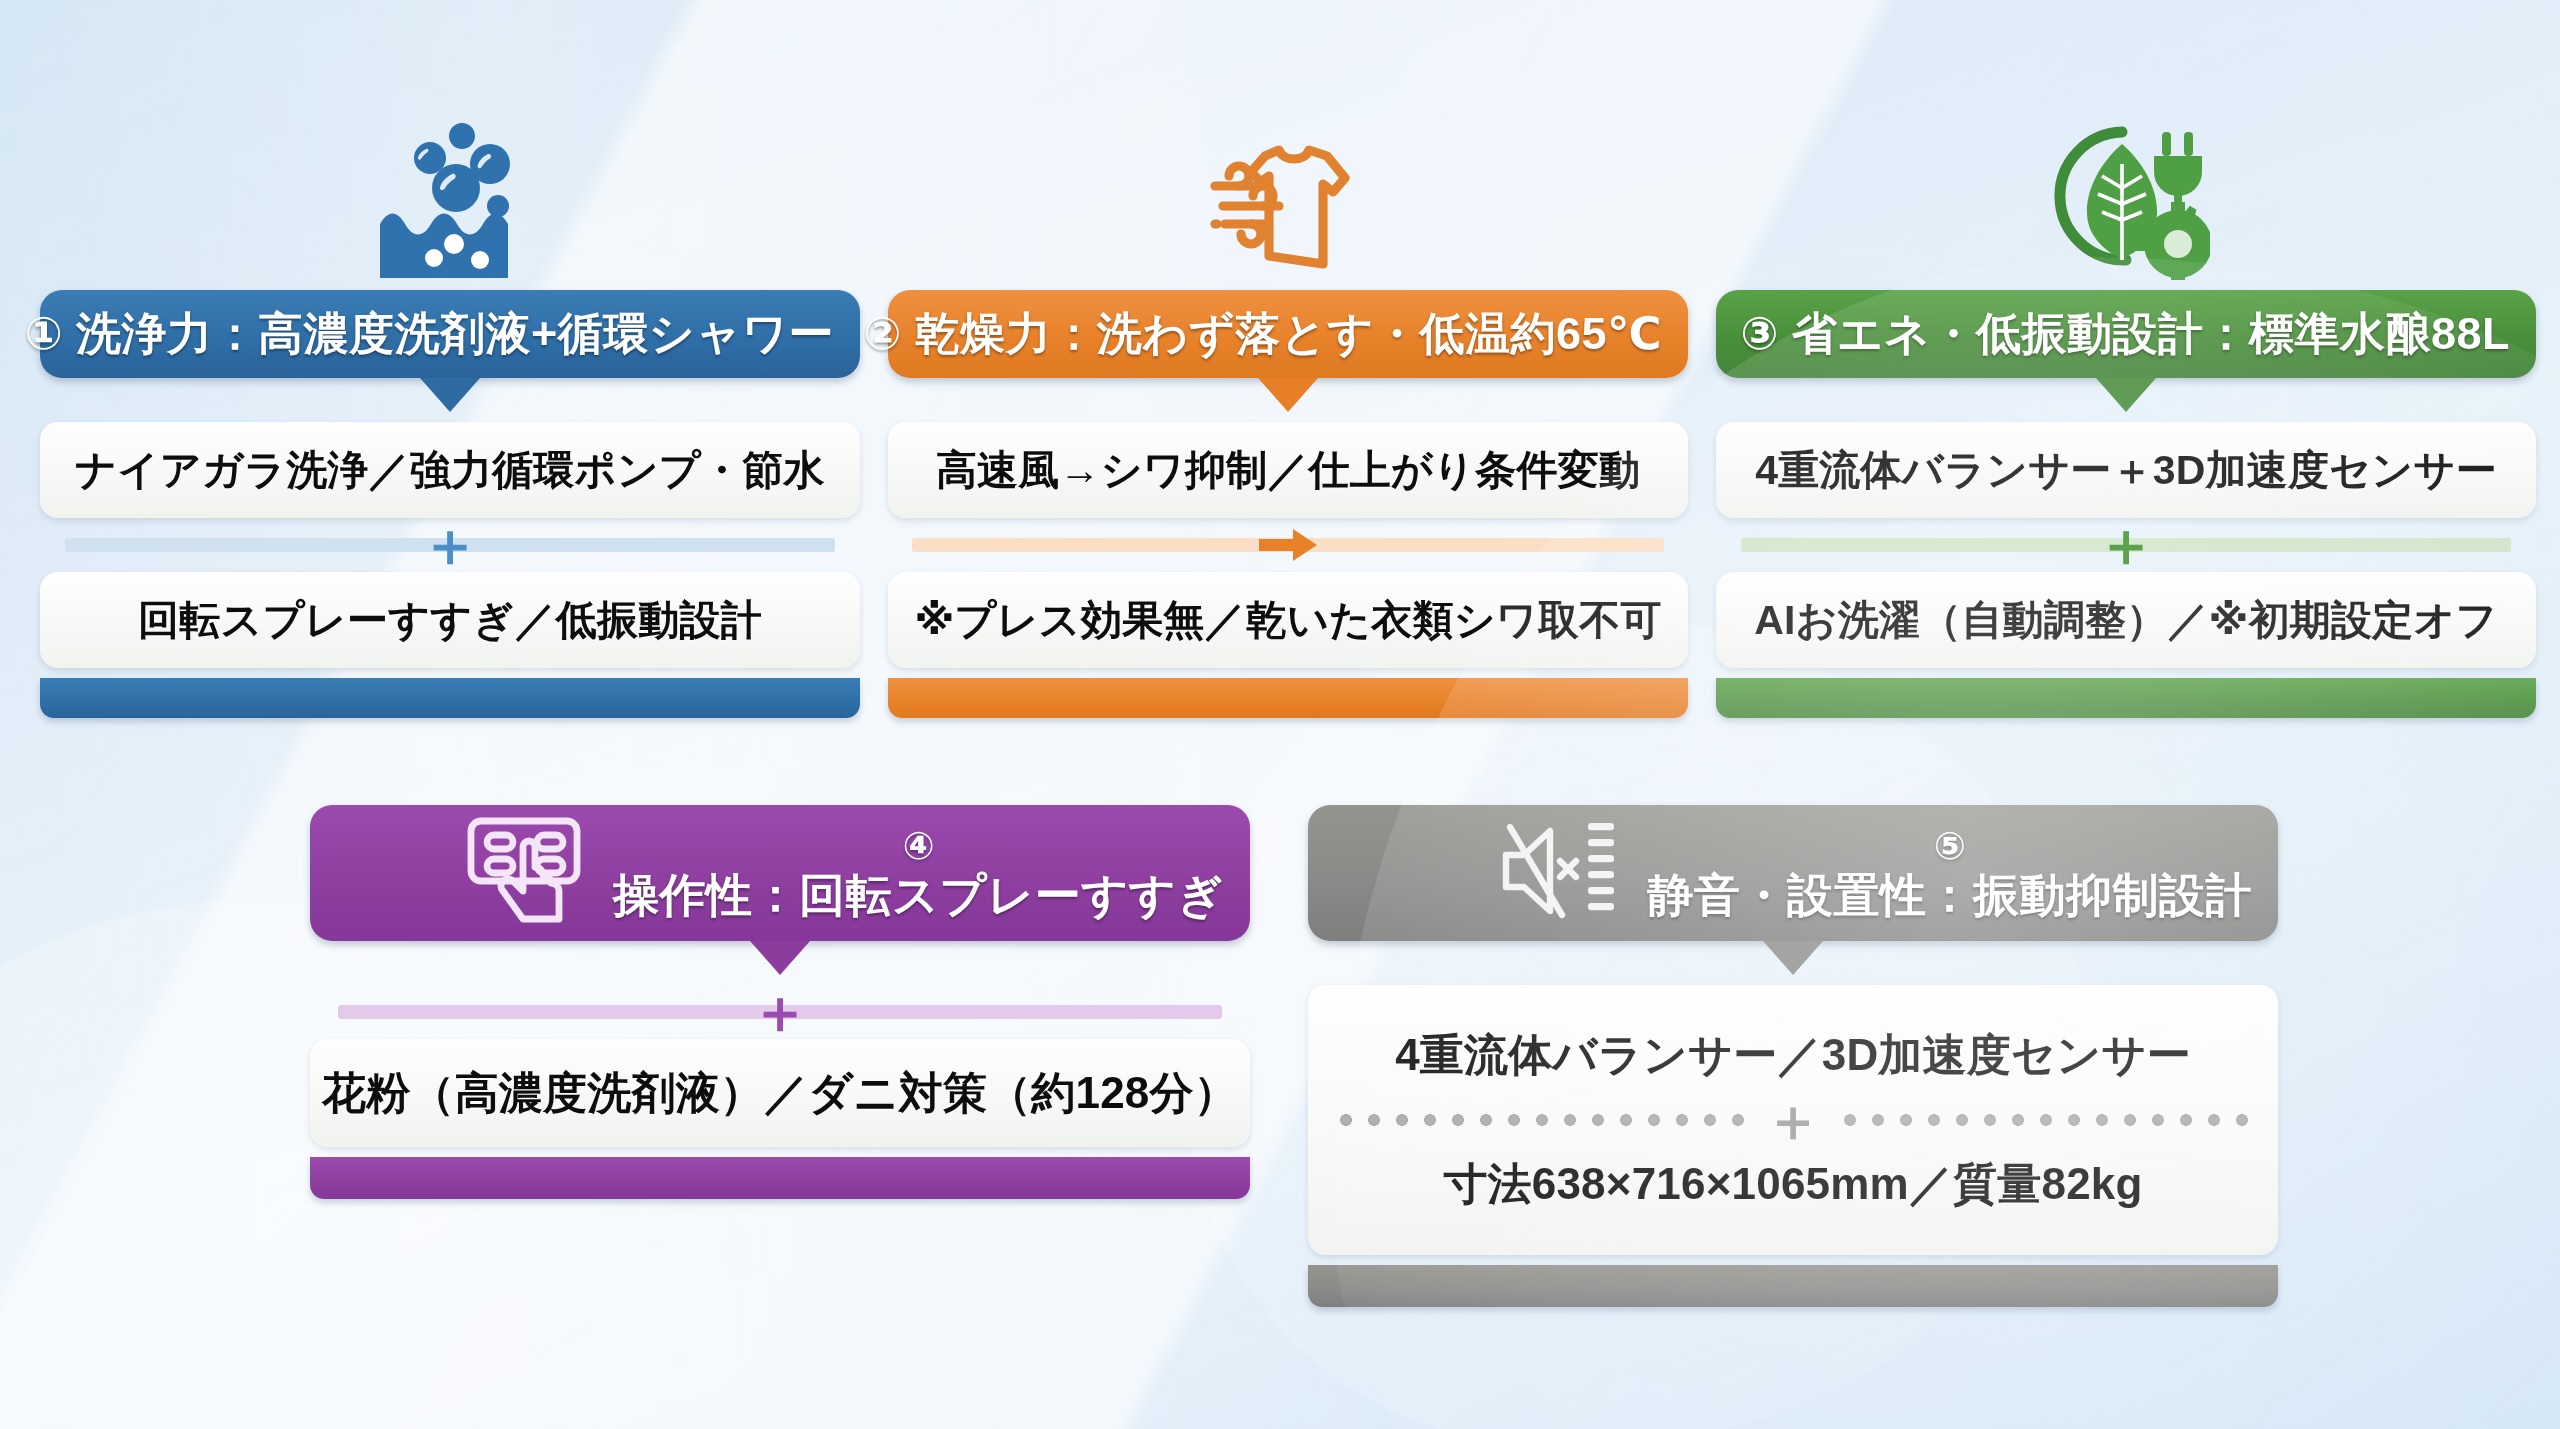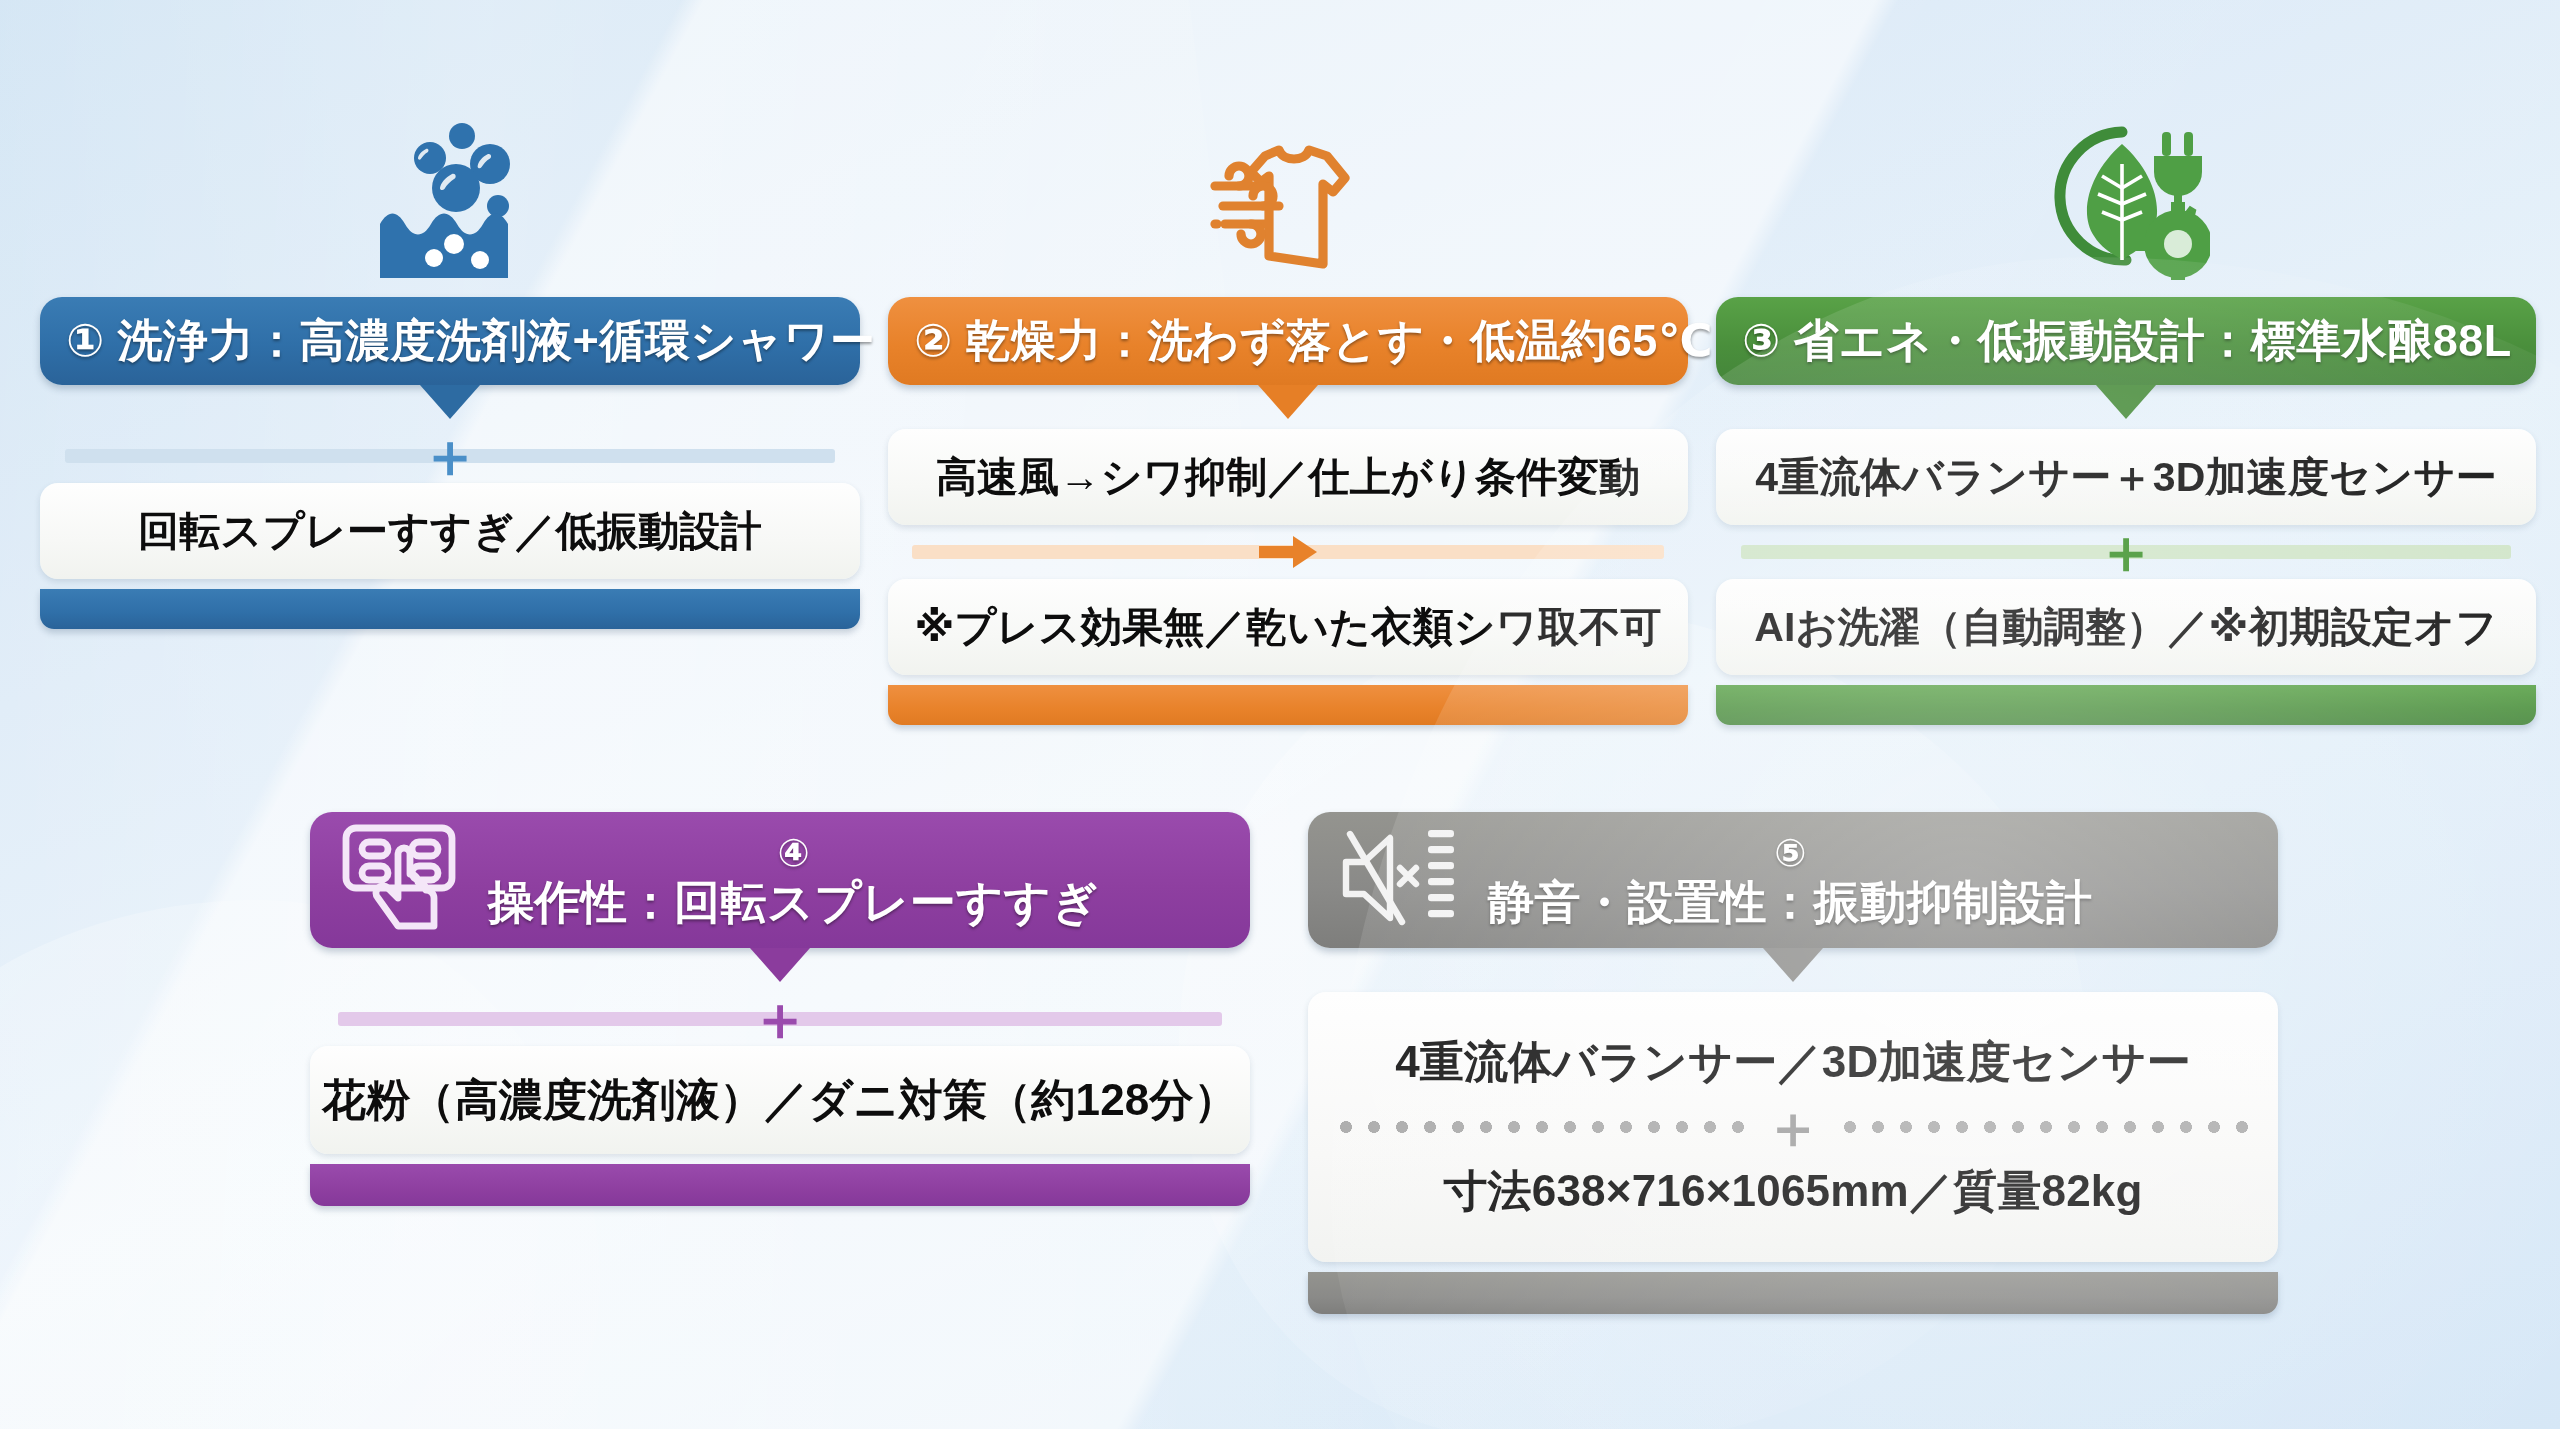--- a/index.html
+++ b/index.html
@@ -75,26 +75,25 @@
     display: flex;
     align-items: flex-end;
     justify-content: center;
   }
 
   .header {
     position: relative;
     border-radius: 22px;
     display: flex;
     align-items: center;
-    justify-content: flex-start;
+    justify-content: flex-end;
     gap: 26px;
     padding: 0 26px;
     box-shadow: 0 4px 7px rgba(40,70,100,0.26);
     text-align: center;
-    margin-top: 7px;
   }
   .header-title {
     color: #ffffff;
     font-weight: 700;
     letter-spacing: 0.5px;
     text-shadow: 0 2px 3px rgba(0,0,0,0.38);
     white-space: nowrap;
   }
   .header-stack {
     display: flex;
@@ -267,20 +266,23 @@
         </g>
       </svg>
     </div>
 
     <div class="header" style="background:linear-gradient(180deg,#3a7cb4 0%,#2f6fa8 55%,#2a6399 100%);">
       <span class="header-title">① 洗浄力：高濃度洗剤液+循環シャワー</span>
       <span class="tail" style="border-top:34px solid #2d6ba2;"></span>
     </div>
 
     <div class="body-wrap">
+      <div class="panel">
+        <span class="panel-text">ナイアガラ洗浄／強力循環ポンプ・節水</span>
+      </div>
       <div class="connector">
         <span class="bar" style="background:#cfe0ee;"></span>
         <span class="sym" style="color:#4a8fc8;">＋</span>
       </div>
       <div class="panel">
         <span class="panel-text">回転スプレーすすぎ／低振動設計</span>
       </div>
       <div class="footer-bar" style="background:linear-gradient(180deg,#3a7cb4 0%,#2f6fa8 60%,#2a6399 100%);"></div>
     </div>
   </div>

